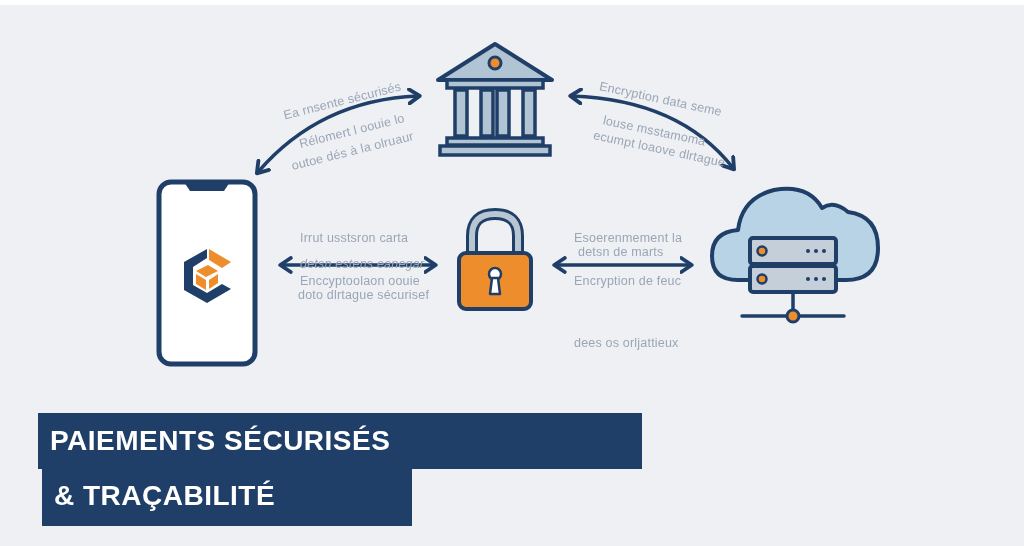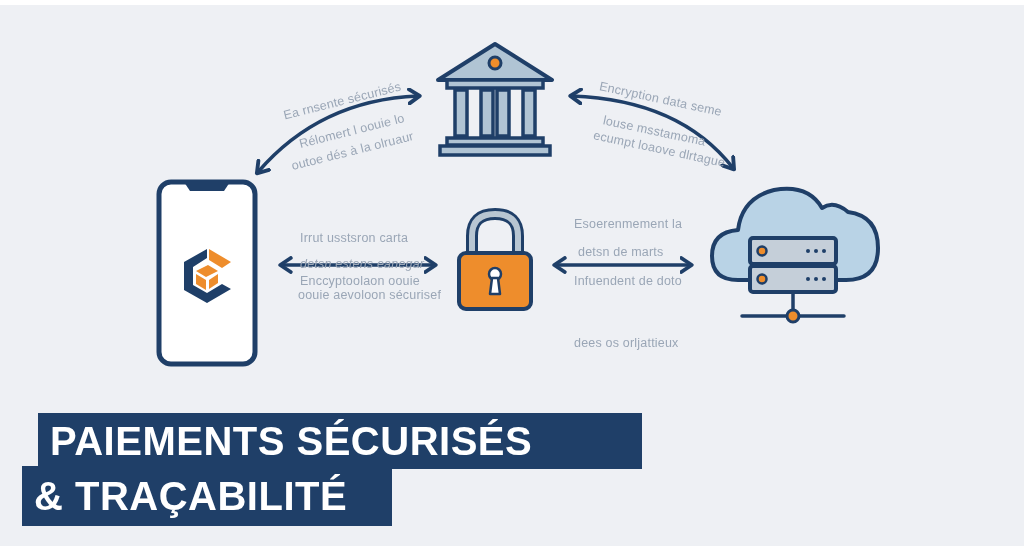--- a/index.html
+++ b/index.html
@@ -13,23 +13,23 @@
   .canvas { position:absolute; left:0; top:0; width:1024px; height:546px; }
   .lbl {
     position:absolute; color:#9aa6b6; font-size:12.5px; line-height:15px;
     text-align:center; white-space:nowrap; letter-spacing:0.2px;
   }
   .title-box {
     position:absolute; background:#1f3f68; color:#ffffff;
     font-weight:bold; letter-spacing:0.5px;
   }
   .t1 { left:38px; top:413px; width:604px; height:56px; }
-  .t2 { left:22px; top:466px; width:370px; height:60px; }
+  .t2 { left:42px; top:466px; width:370px; height:60px; }
   .t1 span, .t2 span {
-    position:absolute; left:12px; font-size:40px; line-height:56px; white-space:nowrap;
+    position:absolute; left:12px; font-size:28px; line-height:56px; white-space:nowrap;
   }
   .t2 span { top:2px; }
 </style>
 </head>
 <body>
 
 <div class="topstrip"></div>
 
 <svg class="canvas" viewBox="0 0 1024 546" width="1024" height="546">
   <defs>
@@ -107,25 +107,25 @@
 <div class="lbl" style="left:298px; top:124px; transform:rotate(-14deg);">Rélomert l oouie lo</div>
 <div class="lbl" style="left:290px; top:144px; transform:rotate(-14deg);">outoe dés à la olruaur</div>
 
 <div class="lbl" style="left:598px; top:92px; transform:rotate(12deg);">Encryption data seme</div>
 <div class="lbl" style="left:602px; top:124px; transform:rotate(12deg);">louse msstamoma</div>
 <div class="lbl" style="left:592px; top:142px; transform:rotate(12deg);">ecumpt loaove dlrtague</div>
 
 <div class="lbl" style="left:300px; top:231px;">Irrut usstsron carta</div>
 <div class="lbl" style="left:300px; top:257px;font-style:italic;">detsn estens eanegar</div>
 <div class="lbl" style="left:300px; top:274px;">Enccyptoolaon oouie</div>
-<div class="lbl" style="left:298px; top:288px;">oouie aevoloon sécurisef</div>
+<div class="lbl" style="left:298px; top:288px;">doto dlrtague sécurisef</div>
 
-<div class="lbl" style="left:574px; top:217px;">Esoerenmement la</div>
+<div class="lbl" style="left:574px; top:231px;">Esoerenmement la</div>
 <div class="lbl" style="left:578px; top:245px;">detsn de marts</div>
-<div class="lbl" style="left:574px; top:274px;">Infuendent de doto</div>
+<div class="lbl" style="left:574px; top:274px;">Encryption de feuc</div>
 <div class="lbl" style="left:574px; top:288px;margin-top:48px;">dees os orljattieux</div>
 
 <div class="title-box t2">
   <span>&amp; TRAÇABILITÉ</span>
 </div>
 <div class="title-box t1">
   <span>PAIEMENTS SÉCURISÉS</span>
 </div>
 
 </body></html>

